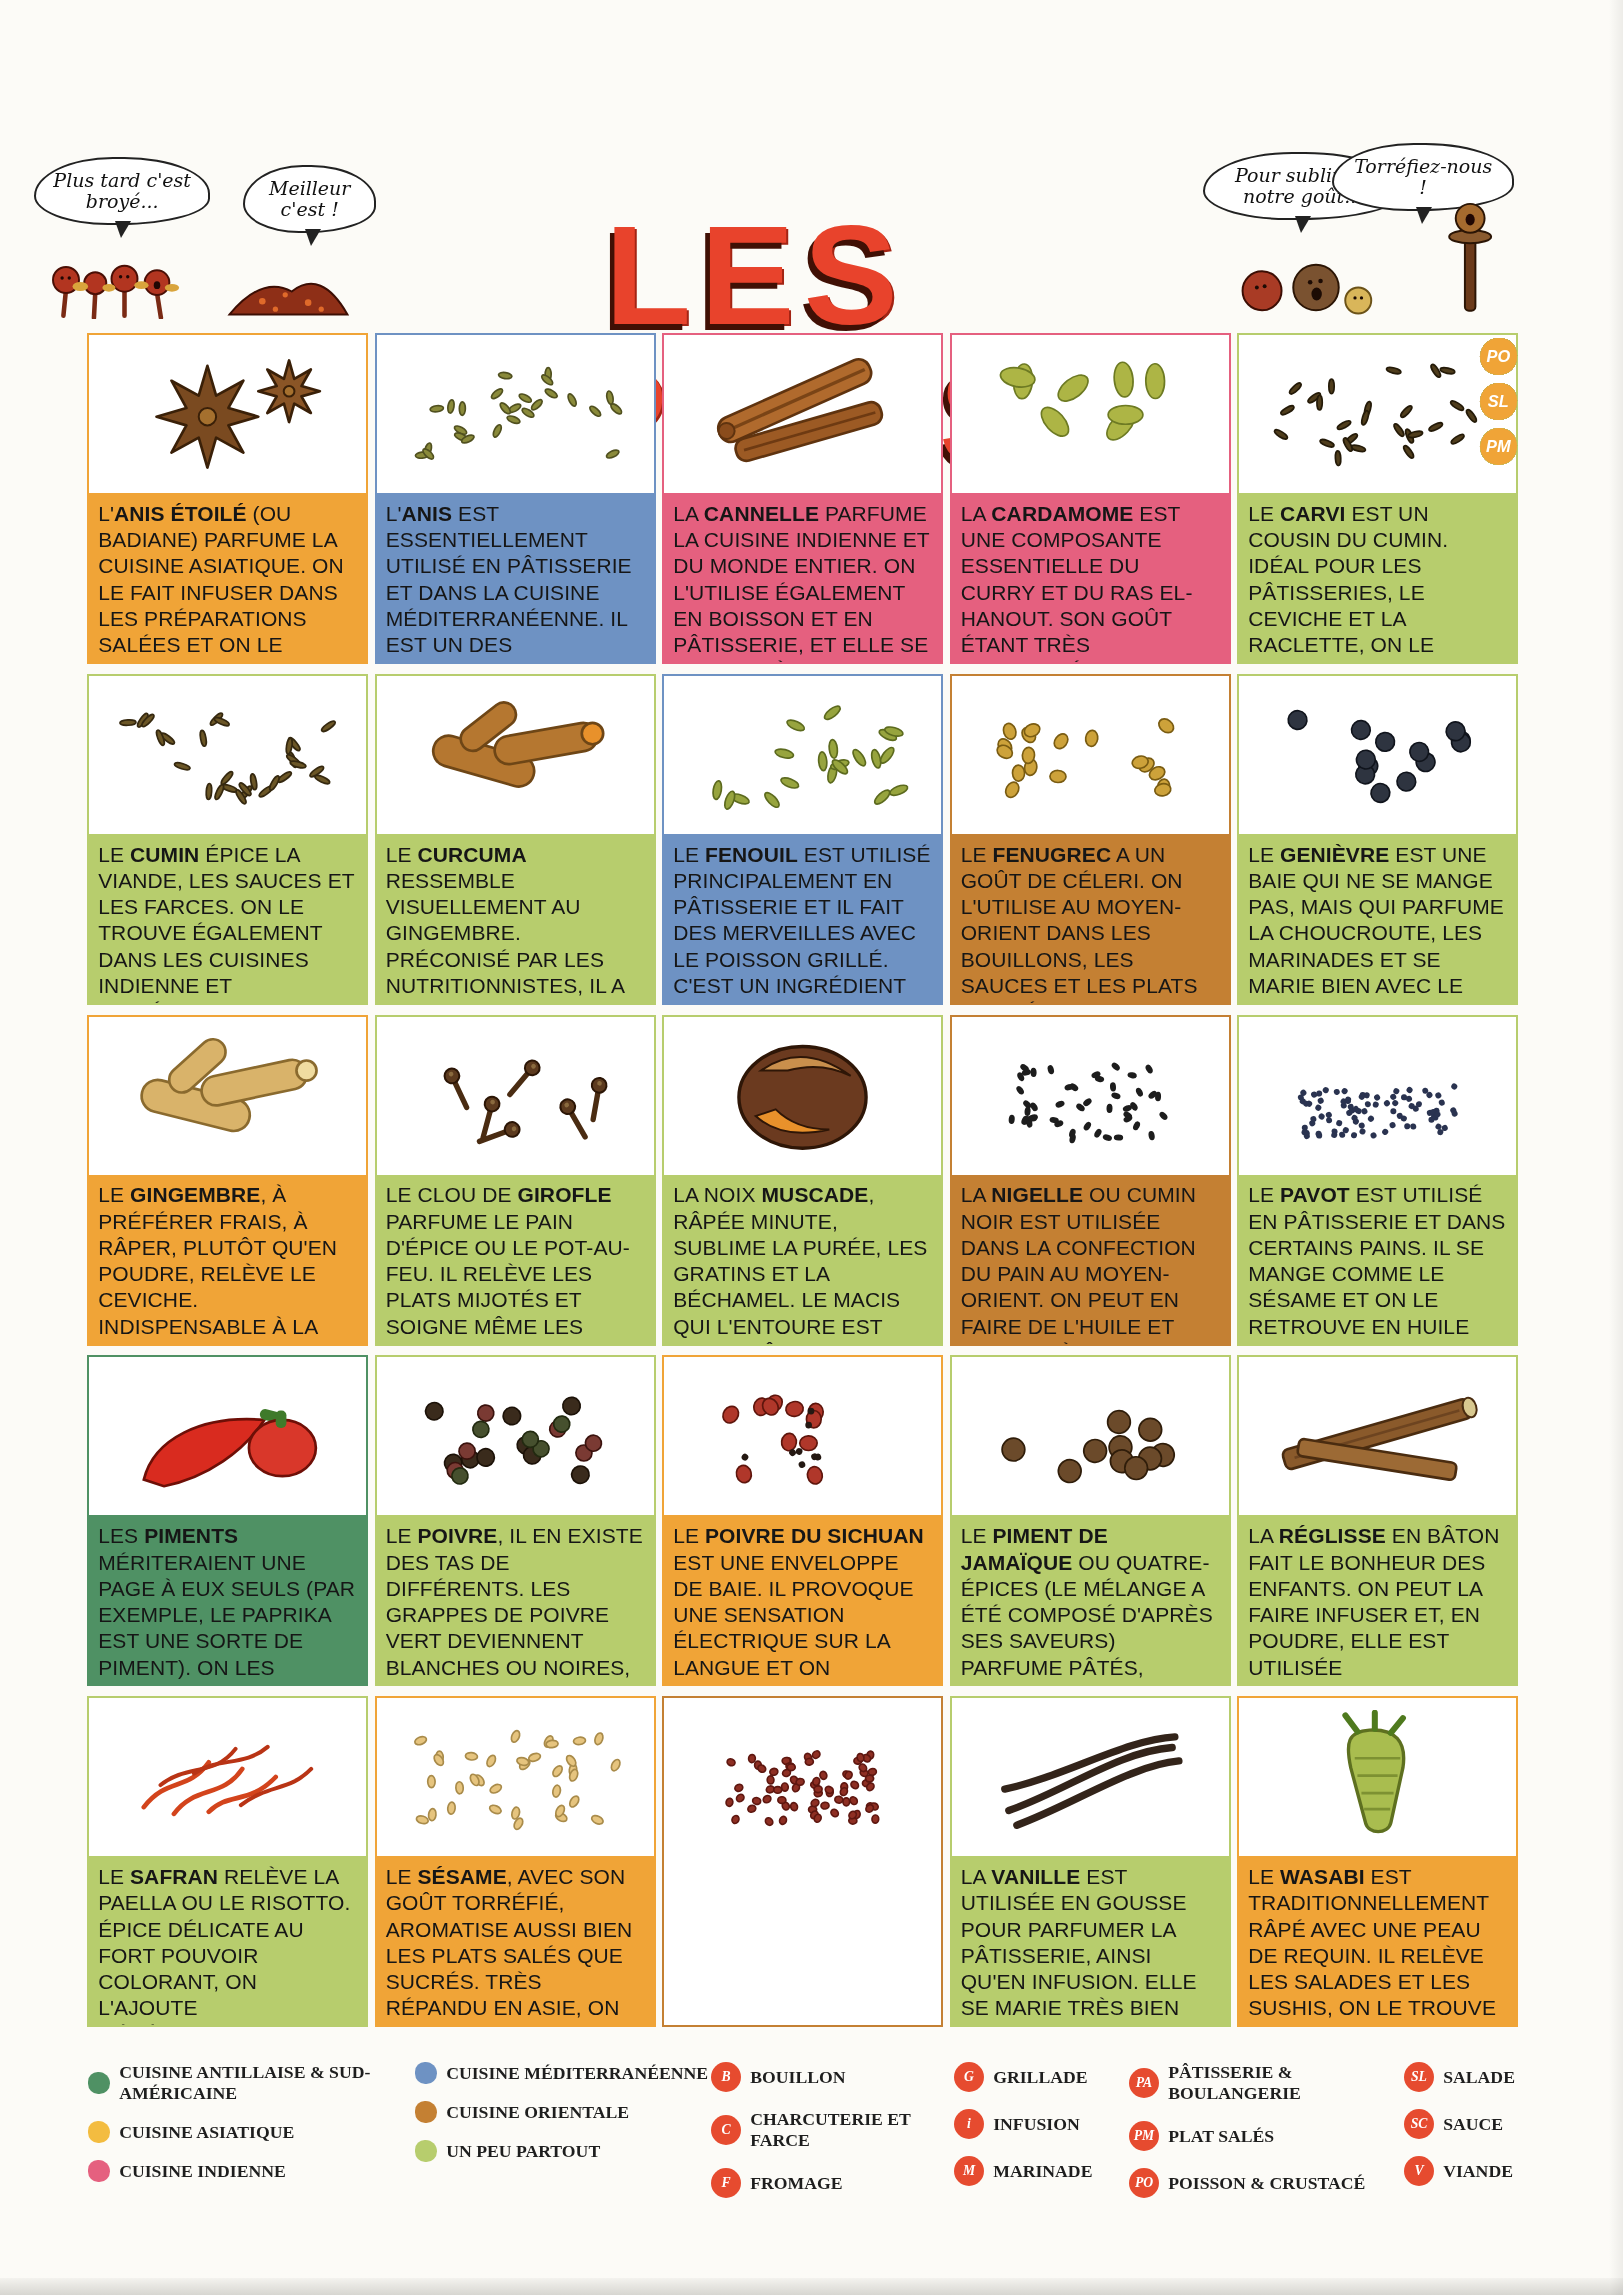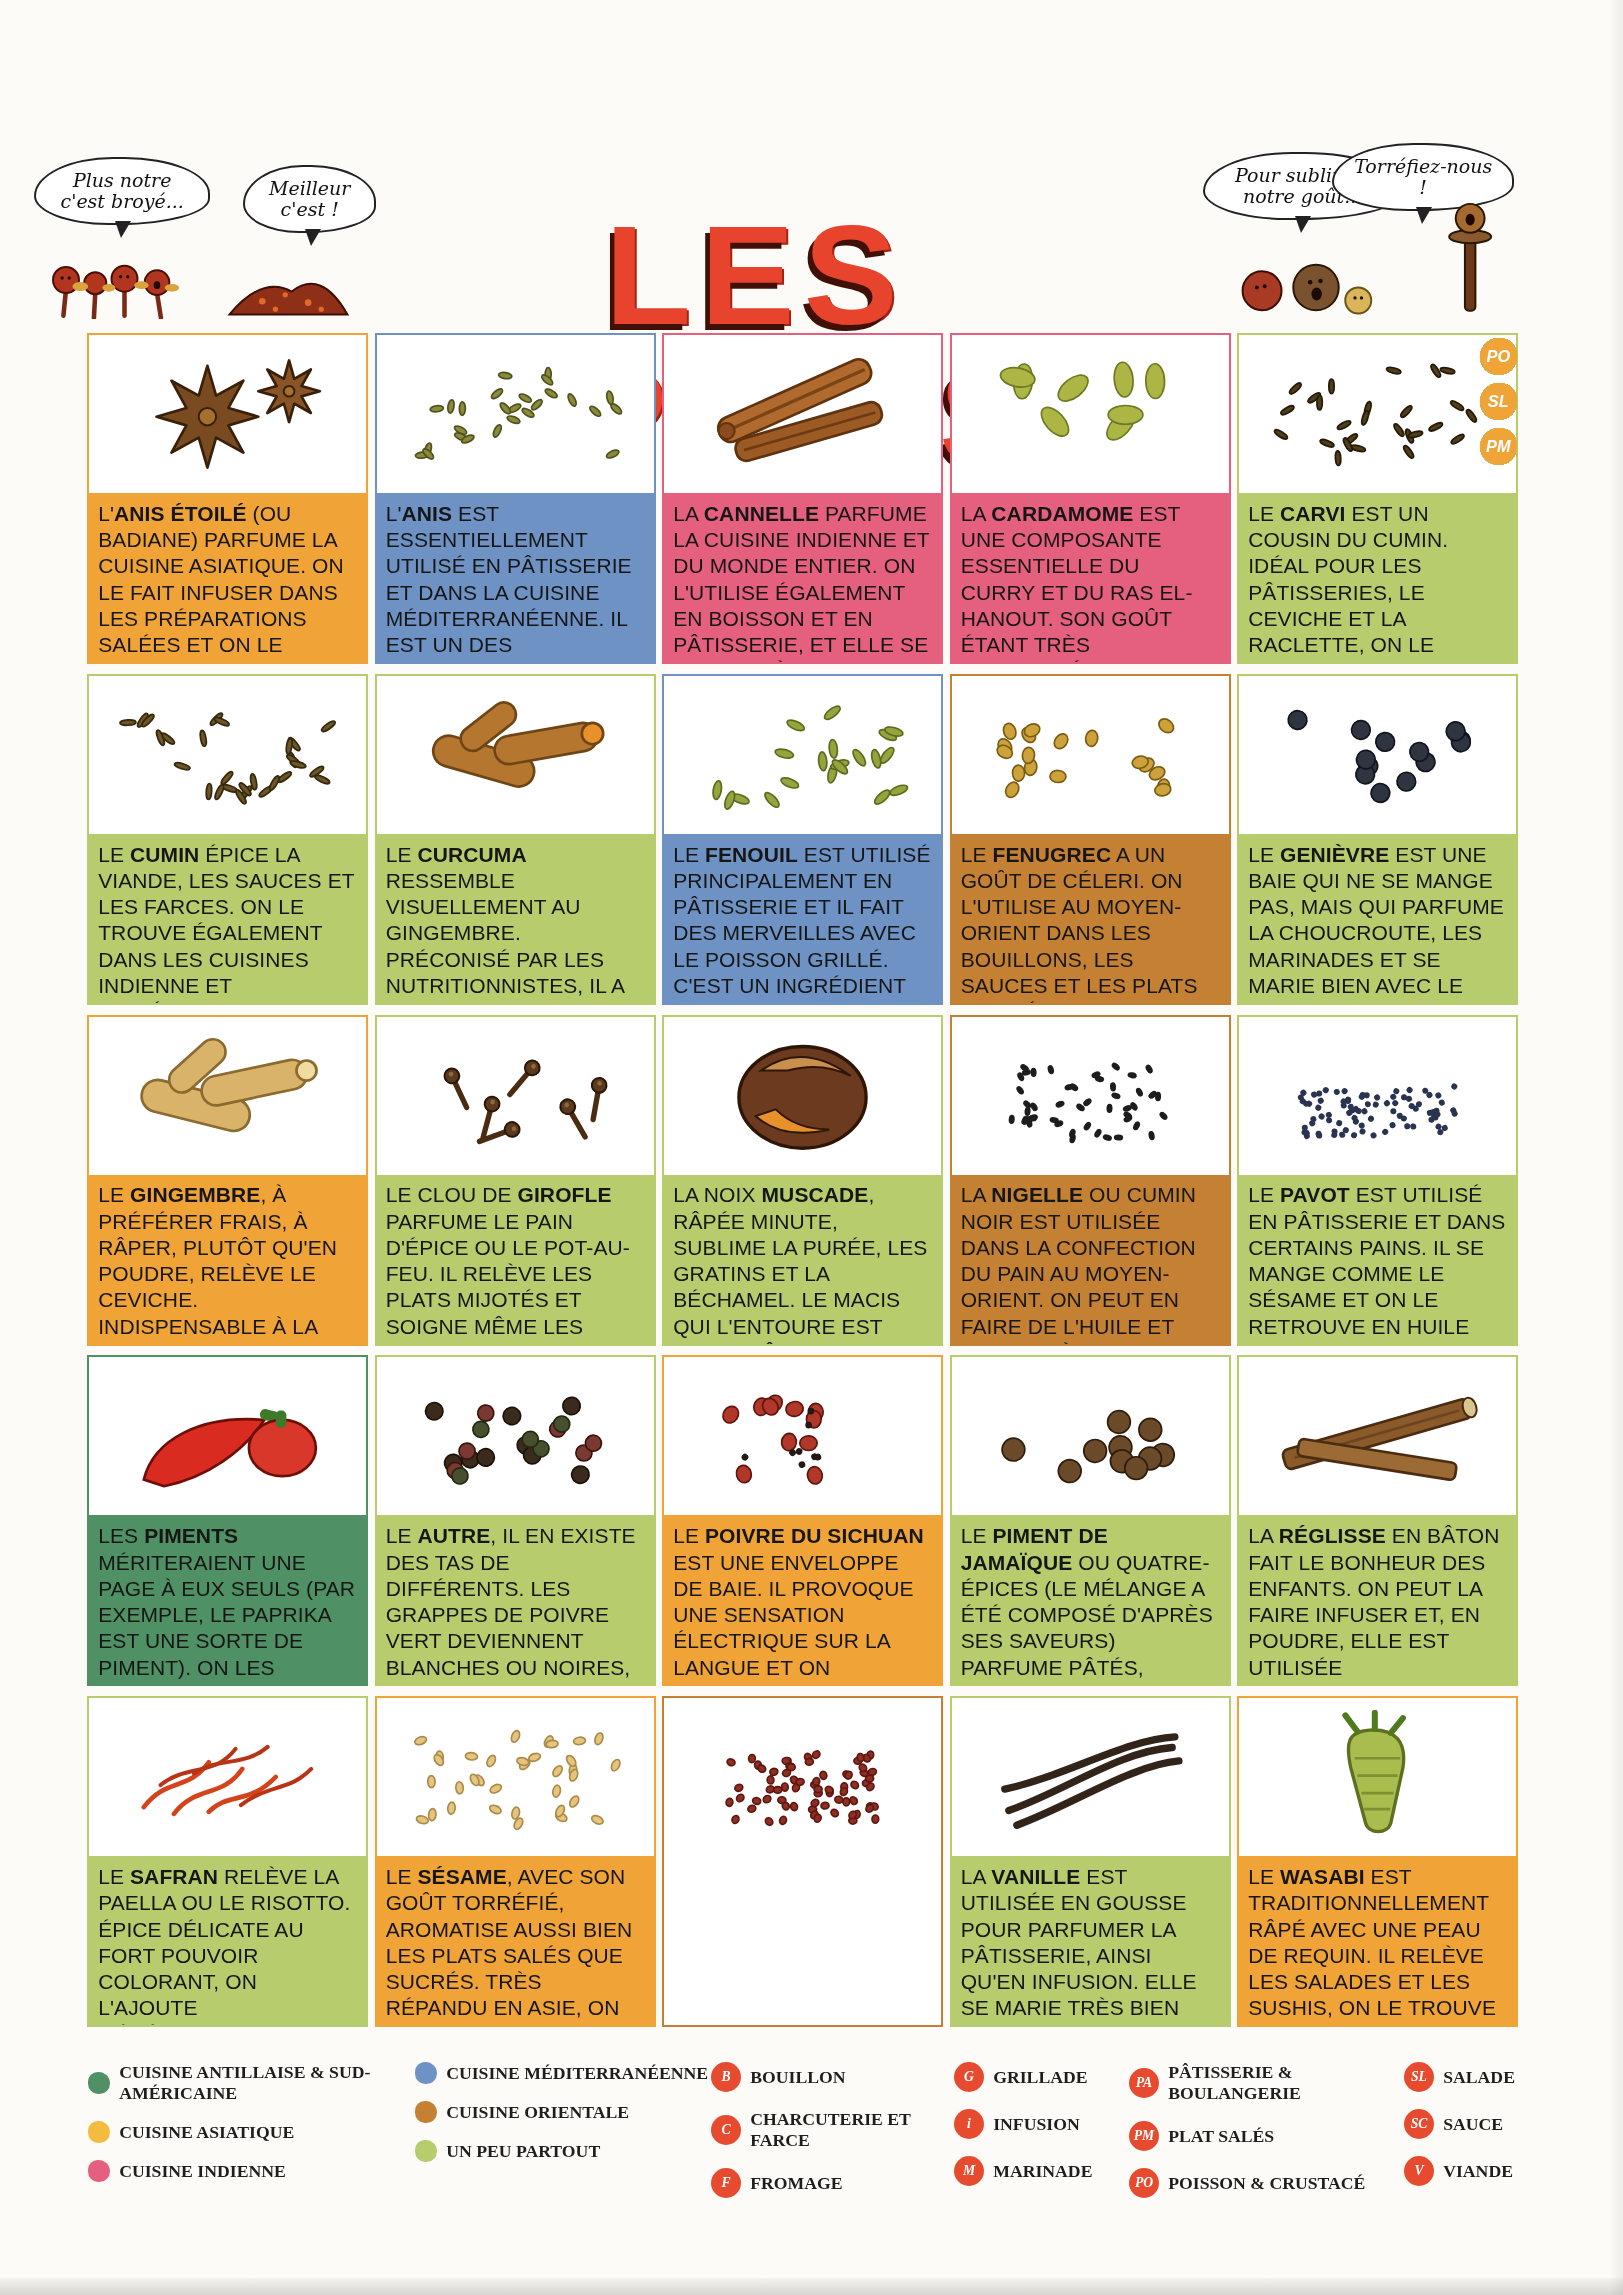--- a/index.html
+++ b/index.html
@@ -46,21 +46,21 @@
         background:linear-gradient(#f4f3ef,#d7d6d1);}
   .scan-edge-r{position:absolute;top:0;bottom:0;right:0;width:14.4px;
         background:linear-gradient(to right,rgba(0,0,0,0),rgba(0,0,0,.06));}
 </style>
 </head>
 <body>
 
 <div class="page">
 
   <div class="bubble" style="left:34px;top:157px;width:141px;">
-    <span>Plus notre c'est broyé...</span>
+    <span>Plus tard c'est broyé...</span>
   </div>
   <div class="bubble" style="left:243px;top:165px;width:98px;">
     <span>Meilleur c'est !</span>
   </div>
   <h1 class="title">LES ÉPICES</h1>
   <div class="bubble" style="left:1203px;top:152px;width:164px;">
     <span>Pour sublimer notre goût...</span>
   </div>
   <div class="bubble" style="left:1332px;top:143px;width:147px;">
     <span>Torréfiez-nous !</span>
@@ -664,21 +664,21 @@
             <ellipse cx="128.3" cy="90.1" rx="12" ry="12" transform="rotate(129 128.3 90.1)" fill="#46502e" stroke="#222a10" stroke-width="2.5"></ellipse>
             <ellipse cx="218.2" cy="119.1" rx="12" ry="12" transform="rotate(72 218.2 119.1)" fill="#46502e" stroke="#222a10" stroke-width="2.5"></ellipse>
             <ellipse cx="202.1" cy="105.1" rx="12" ry="12" transform="rotate(89 202.1 105.1)" fill="#46502e" stroke="#222a10" stroke-width="2.5"></ellipse>
           </svg>
         </div>
     <div class="badges">
           <span class="badge">B</span>
           <span class="badge">SC</span>
           <span class="badge">PM</span>
         </div>
-    <p class="card-text"><span>LE </span><strong>AUTRE</strong><span>, IL EN EXISTE DES TAS DE DIFFÉRENTS. LES GRAPPES DE POIVRE VERT DEVIENNENT BLANCHES OU NOIRES, JAMAIS ROSES (C'EST UNE AUTRE BAIE).</span></p>
+    <p class="card-text"><span>LE </span><strong>POIVRE</strong><span>, IL EN EXISTE DES TAS DE DIFFÉRENTS. LES GRAPPES DE POIVRE VERT DEVIENNENT BLANCHES OU NOIRES, JAMAIS ROSES (C'EST UNE AUTRE BAIE).</span></p>
   </article>
       <article class="card" style="--theme: #F0A437;">
     <div class="illo">
           <svg viewBox="0 0 360 200">
             <ellipse cx="137.9" cy="51.4" rx="13" ry="11" transform="rotate(128 137.9 51.4)" fill="#B0372A" stroke="#5e150c" stroke-width="2.5"></ellipse>
             <ellipse cx="92.4" cy="156.8" rx="13" ry="11" transform="rotate(75 92.4 156.8)" fill="#B0372A" stroke="#5e150c" stroke-width="2.5"></ellipse>
             <ellipse cx="159.8" cy="109.1" rx="13" ry="11" transform="rotate(97 159.8 109.1)" fill="#B0372A" stroke="#5e150c" stroke-width="2.5"></ellipse>
             <ellipse cx="199.9" cy="64.3" rx="13" ry="11" transform="rotate(88 199.9 64.3)" fill="#B0372A" stroke="#5e150c" stroke-width="2.5"></ellipse>
             <ellipse cx="72.8" cy="68.1" rx="13" ry="11" transform="rotate(124 72.8 68.1)" fill="#B0372A" stroke="#5e150c" stroke-width="2.5"></ellipse>
             <ellipse cx="118.4" cy="56.3" rx="13" ry="11" transform="rotate(100 118.4 56.3)" fill="#B0372A" stroke="#5e150c" stroke-width="2.5"></ellipse>

